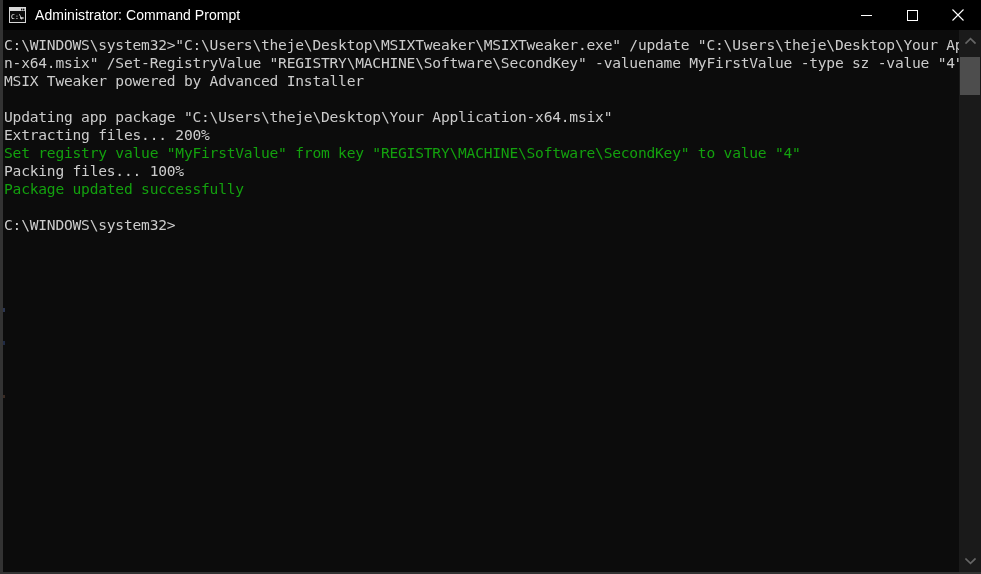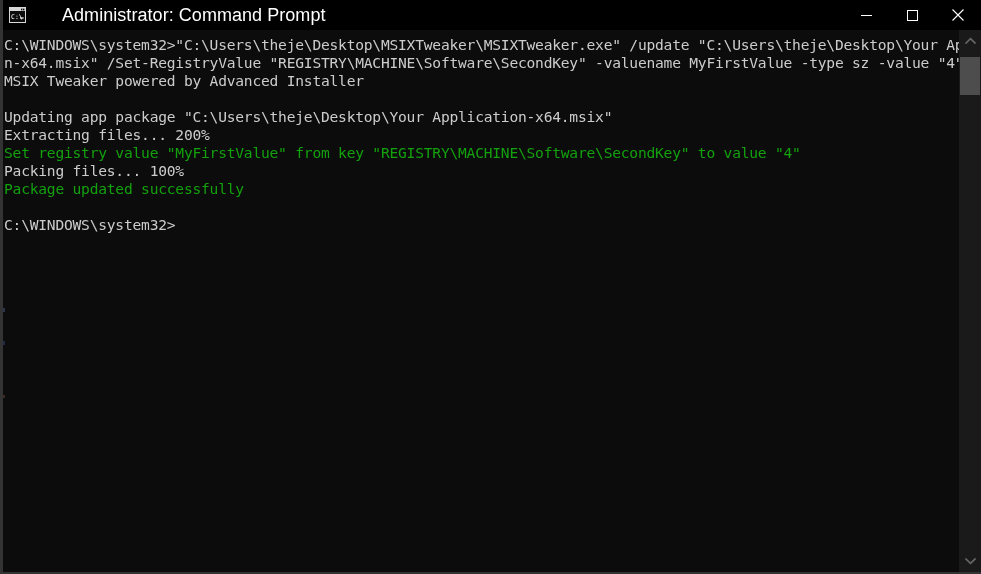--- a/index.html
+++ b/index.html
@@ -53,25 +53,24 @@
     width: 17px;
     height: 16px;
     flex: 0 0 auto;
     margin-right: 9px;
     position: relative;
   }
 
   #title-text {
     color: #ffffff;
     font-family: "Liberation Sans", sans-serif;
-    font-size: 18px;
+    font-size: 14px;
     line-height: 30px;
     white-space: nowrap;
     letter-spacing: 0.05px;
-    margin-left: 27px;
   }
 
   #window-controls {
     display: flex;
     flex: 0 0 auto;
     height: 30px;
   }
   .winbtn {
     width: 46px;
     height: 30px;

